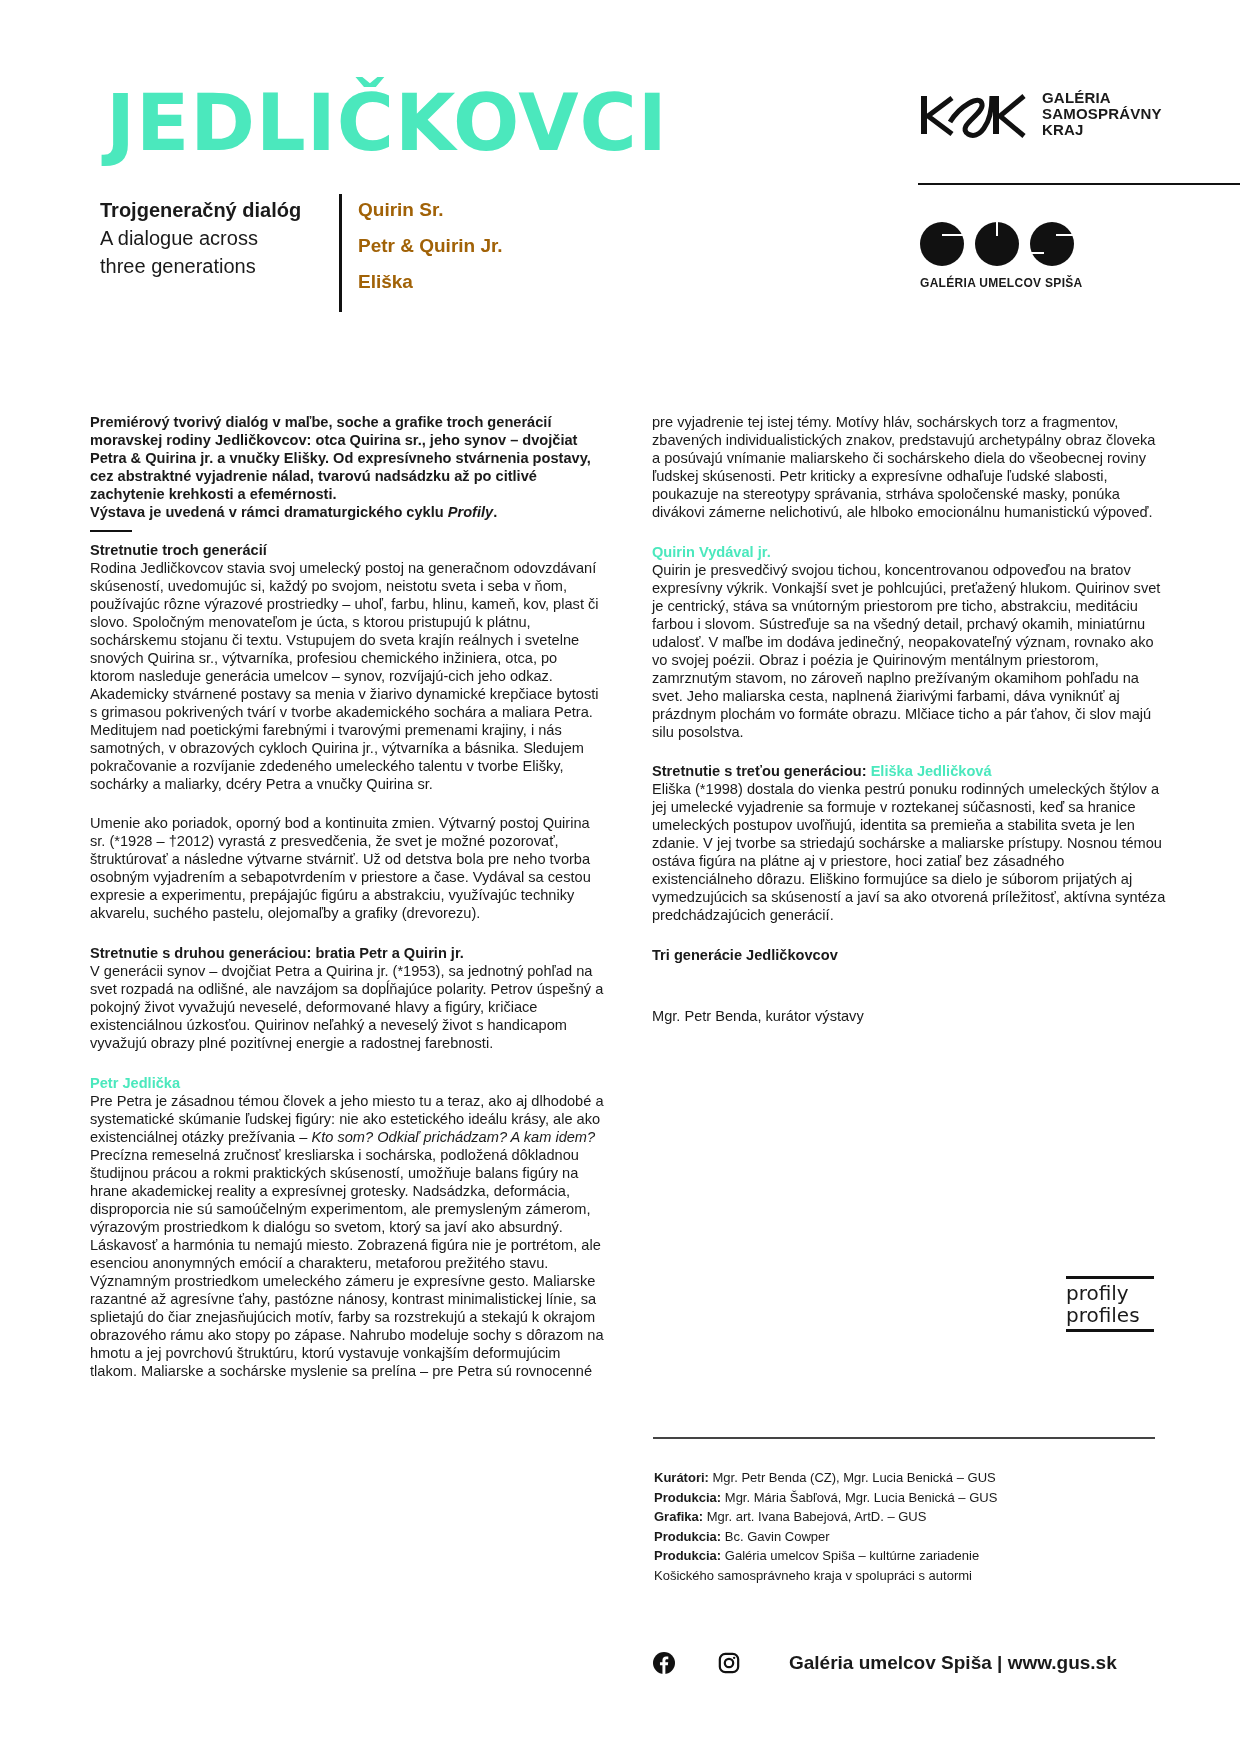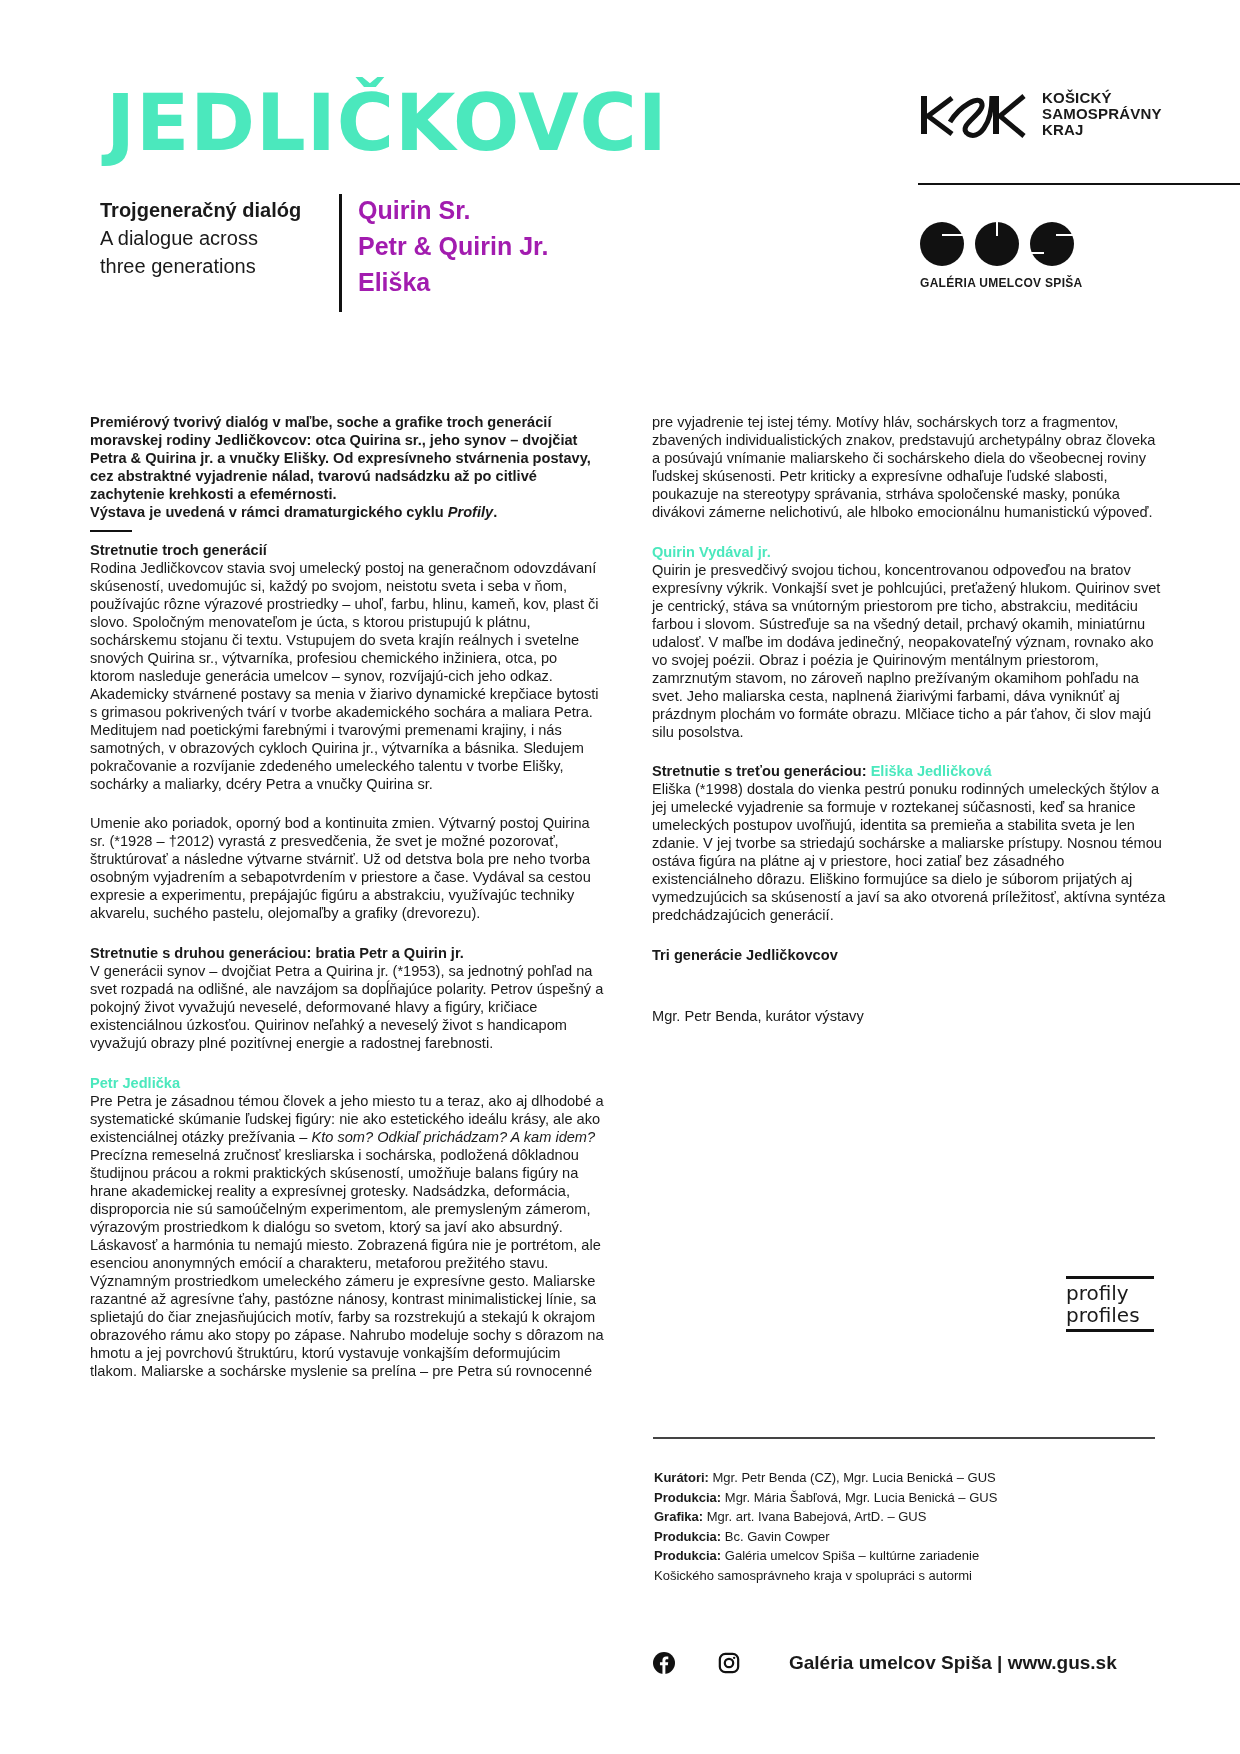--- a/index.html
+++ b/index.html
@@ -1,21 +1,21 @@
 <!DOCTYPE html>
 <html><head>
 <meta charset="utf-8">
 <style>
   html, body { margin: 0; padding: 0; background: #ffffff; }
   body { width: 1240px; height: 1754px; position: relative; overflow: hidden; font-family: "Liberation Sans", sans-serif; color: #1a1a1a; }
   .title { position: absolute; left: 106px; top: 84px; font-family: "DejaVu Sans", sans-serif; font-weight: bold; font-size: 78px; letter-spacing: 1px; color: #4be8bd; line-height: 1; }
   .subtitle-left { position: absolute; left: 100px; top: 196px; width: 222px; font-size: 20px; line-height: 28px; }
   .subtitle-left .b { font-weight: bold; }
   .vbar { position: absolute; left: 339px; top: 194px; width: 3px; height: 118px; background: #111; }
-  .subtitle-right { position: absolute; left: 358px; top: 192px; font-size: 25px; font-weight: bold; color: #a21caf; line-height: 36px; }
+  .subtitle-right { position: absolute; left: 358px; top: 192px; font-size: 19px; font-weight: bold; color: #a16207; line-height: 36px; }
   .ksk { position: absolute; left: 920px; top: 86px; display: flex; align-items: center; }
   .ksk-text { font-size: 15px; font-weight: bold; line-height: 16px; margin-left: 12px; letter-spacing: 0.2px; }
   .hline-top { position: absolute; left: 918px; top: 183px; width: 322px; height: 2px; background: #111; }
   .gus { position: absolute; left: 920px; top: 222px; }
   .gus-circles { display: flex; gap: 11px; }
   .gus-text { font-size: 12px; margin-top: 10px; letter-spacing: 0.3px; font-weight: bold; }
   .col { position: absolute; font-size: 14.6px; line-height: 18px; }
   .col-left { left: 90px; top: 413px; width: 515px; }
   .col-right { left: 652px; top: 413px; width: 515px; }
   .intro { font-weight: bold; }
@@ -53,21 +53,21 @@
 
 <div class="ksk">
   <svg width="110" height="56" viewBox="0 0 110 56">
     <path d="M4 10 V48" stroke="#111" stroke-width="6" fill="none"></path>
     <path d="M32 12 L8 30 L32 48" stroke="#111" stroke-width="5" fill="none"></path>
     <path d="M30 36 C40 20, 60 8, 62 18 C64 28, 36 40, 48 48 C58 54, 72 40, 72 10" stroke="#111" stroke-width="5" fill="none"></path>
     <path d="M76 10 V48" stroke="#111" stroke-width="6" fill="none"></path>
     <path d="M104 10 L80 30 L104 50" stroke="#111" stroke-width="5" fill="none"></path>
   </svg>
   <div class="ksk-text">
-    <div>KOŠICKÝ</div>
+    <div>GALÉRIA</div>
     <div>SAMOSPRÁVNY</div>
     <div>KRAJ</div>
   </div>
 </div>
 <div class="hline-top"></div>
 
 <div class="gus">
   <div class="gus-circles">
     <svg width="44" height="44" viewBox="0 0 44 44">
         <circle cx="22" cy="22" r="22" fill="#111"></circle>

